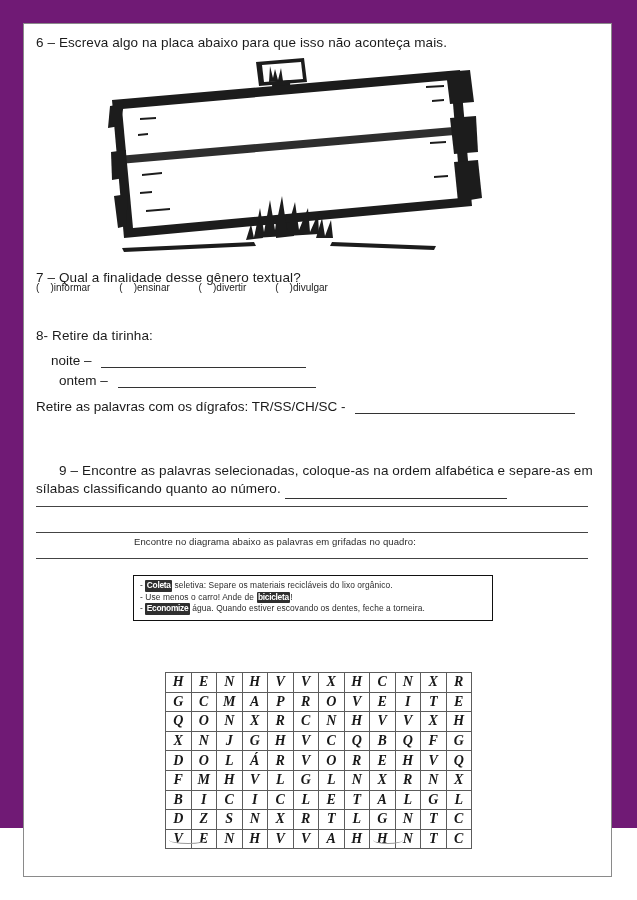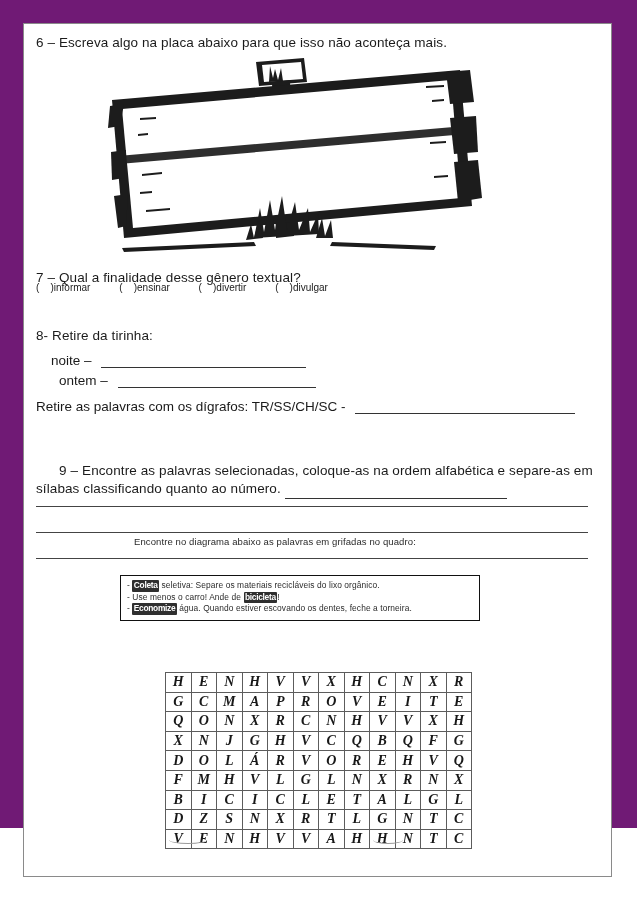--- a/index.html
+++ b/index.html
@@ -143,21 +143,21 @@
     left: 110px;
     top: 512px;
     width: 400px;
     font-size: 9.5px;
     color: #2a2a2a;
     letter-spacing: 0.1px;
   }
 
   #ws-box {
     position: absolute;
-    left: 96px;
+    left: 109px;
     top: 551px;
     width: 360px;
     border: 1.6px solid #111;
     box-sizing: border-box;
     padding: 4px 6px 5px 6px;
     background: #fff;
   }
   #ws-box ul {
     list-style: none;
     margin: 0;

